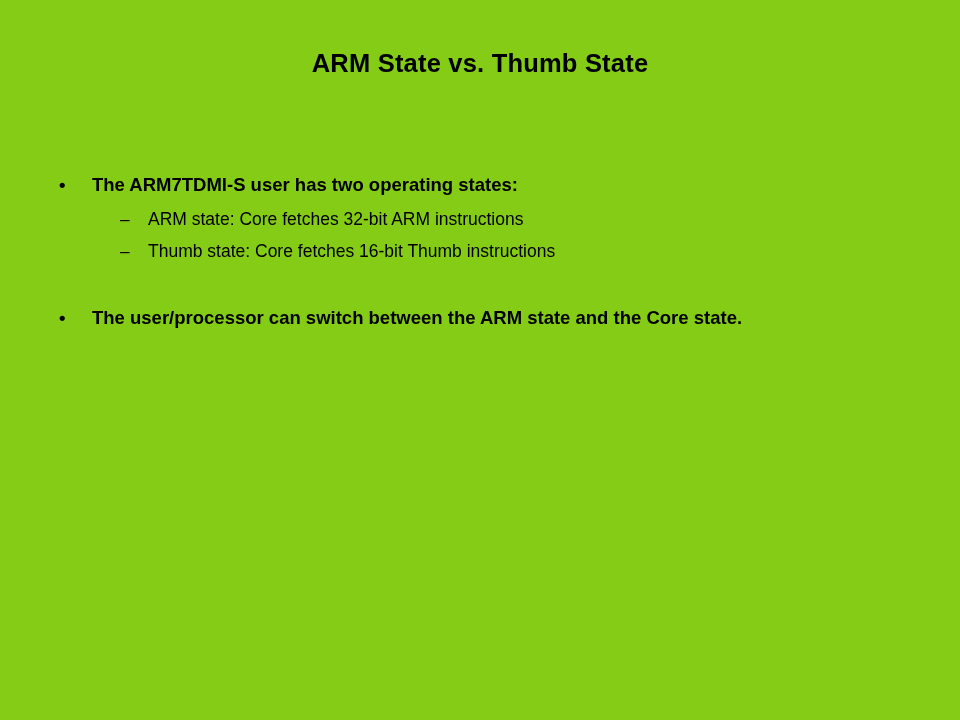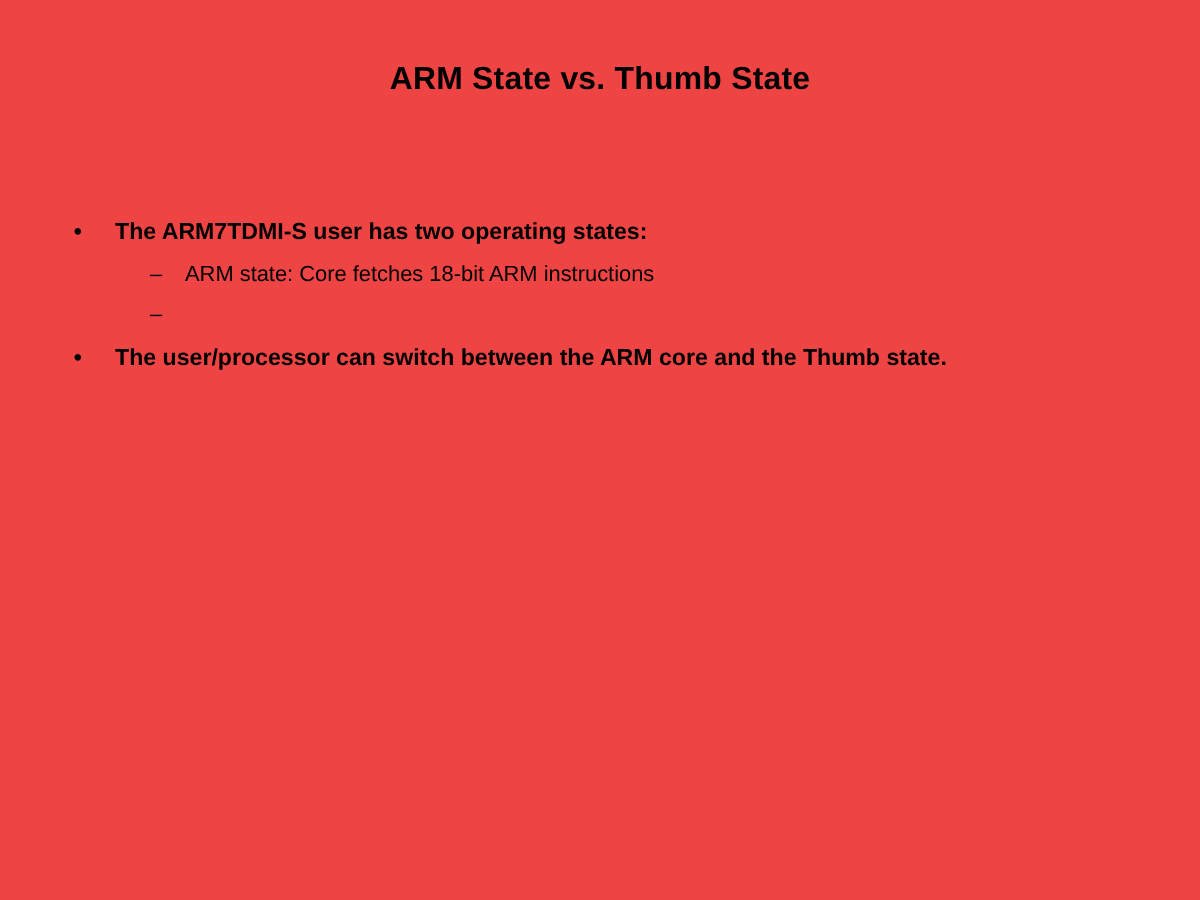--- a/index.html
+++ b/index.html
@@ -10,21 +10,21 @@
   }
   body {
     font-family: "Liberation Sans", sans-serif;
     color: #000000;
     -webkit-font-smoothing: antialiased;
   }
   .slide {
     position: relative;
     width: 960px;
     height: 720px;
-    background: #ef4444;
+    background: #84cc16;
     overflow: hidden;
   }
 
   
   .slide-title {
     position: absolute;
     left: 0;
     top: 48px;
     width: 960px;
     text-align: center;
@@ -109,31 +109,32 @@
   <div class="body-area">
     <ul class="level1">
 
       <li class="bullet-l1">
         <span class="marker-l1">•</span>
         <span class="text-span">The ARM7TDMI-S user has two operating states:</span>
 
         <ul class="level2">
           <li class="bullet-l2">
             <span class="marker-l2">–</span>
-            <span class="text-span">ARM state: Core fetches 18-bit ARM instructions</span>
+            <span class="text-span">ARM state: Core fetches 32-bit ARM instructions</span>
           </li>
           <li class="bullet-l2">
             <span class="marker-l2">–</span>
+            <span class="text-span">Thumb state: Core fetches 16-bit Thumb instructions</span>
           </li>
         </ul>
       </li>
 
       <li class="gap-block"></li>
 
       <li class="bullet-l1">
         <span class="marker-l1">•</span>
-        <span class="text-span">The user/processor can switch between the ARM core and the Thumb state.</span>
+        <span class="text-span">The user/processor can switch between the ARM state and the Core state.</span>
       </li>
 
     </ul>
   </div>
 
 </div>
 
 </body></html>

